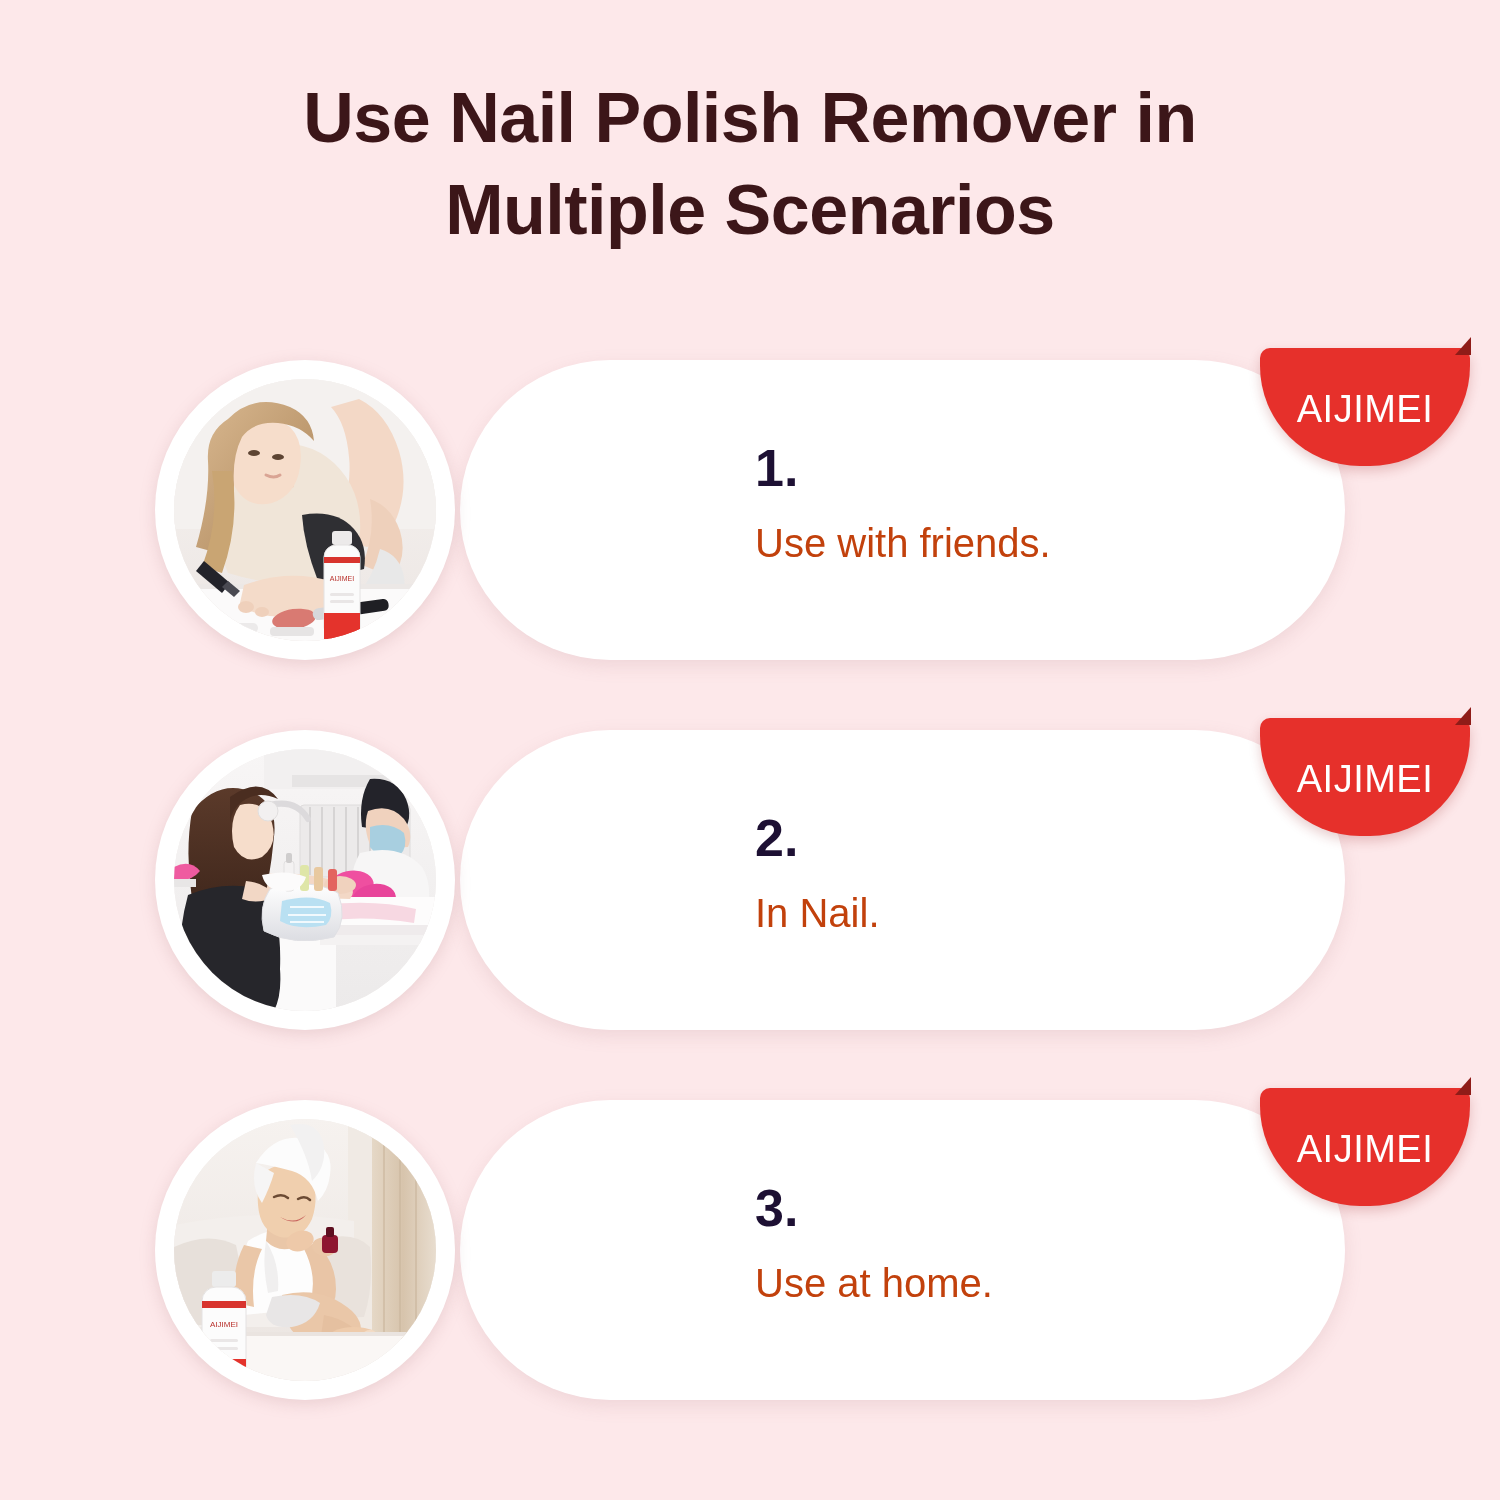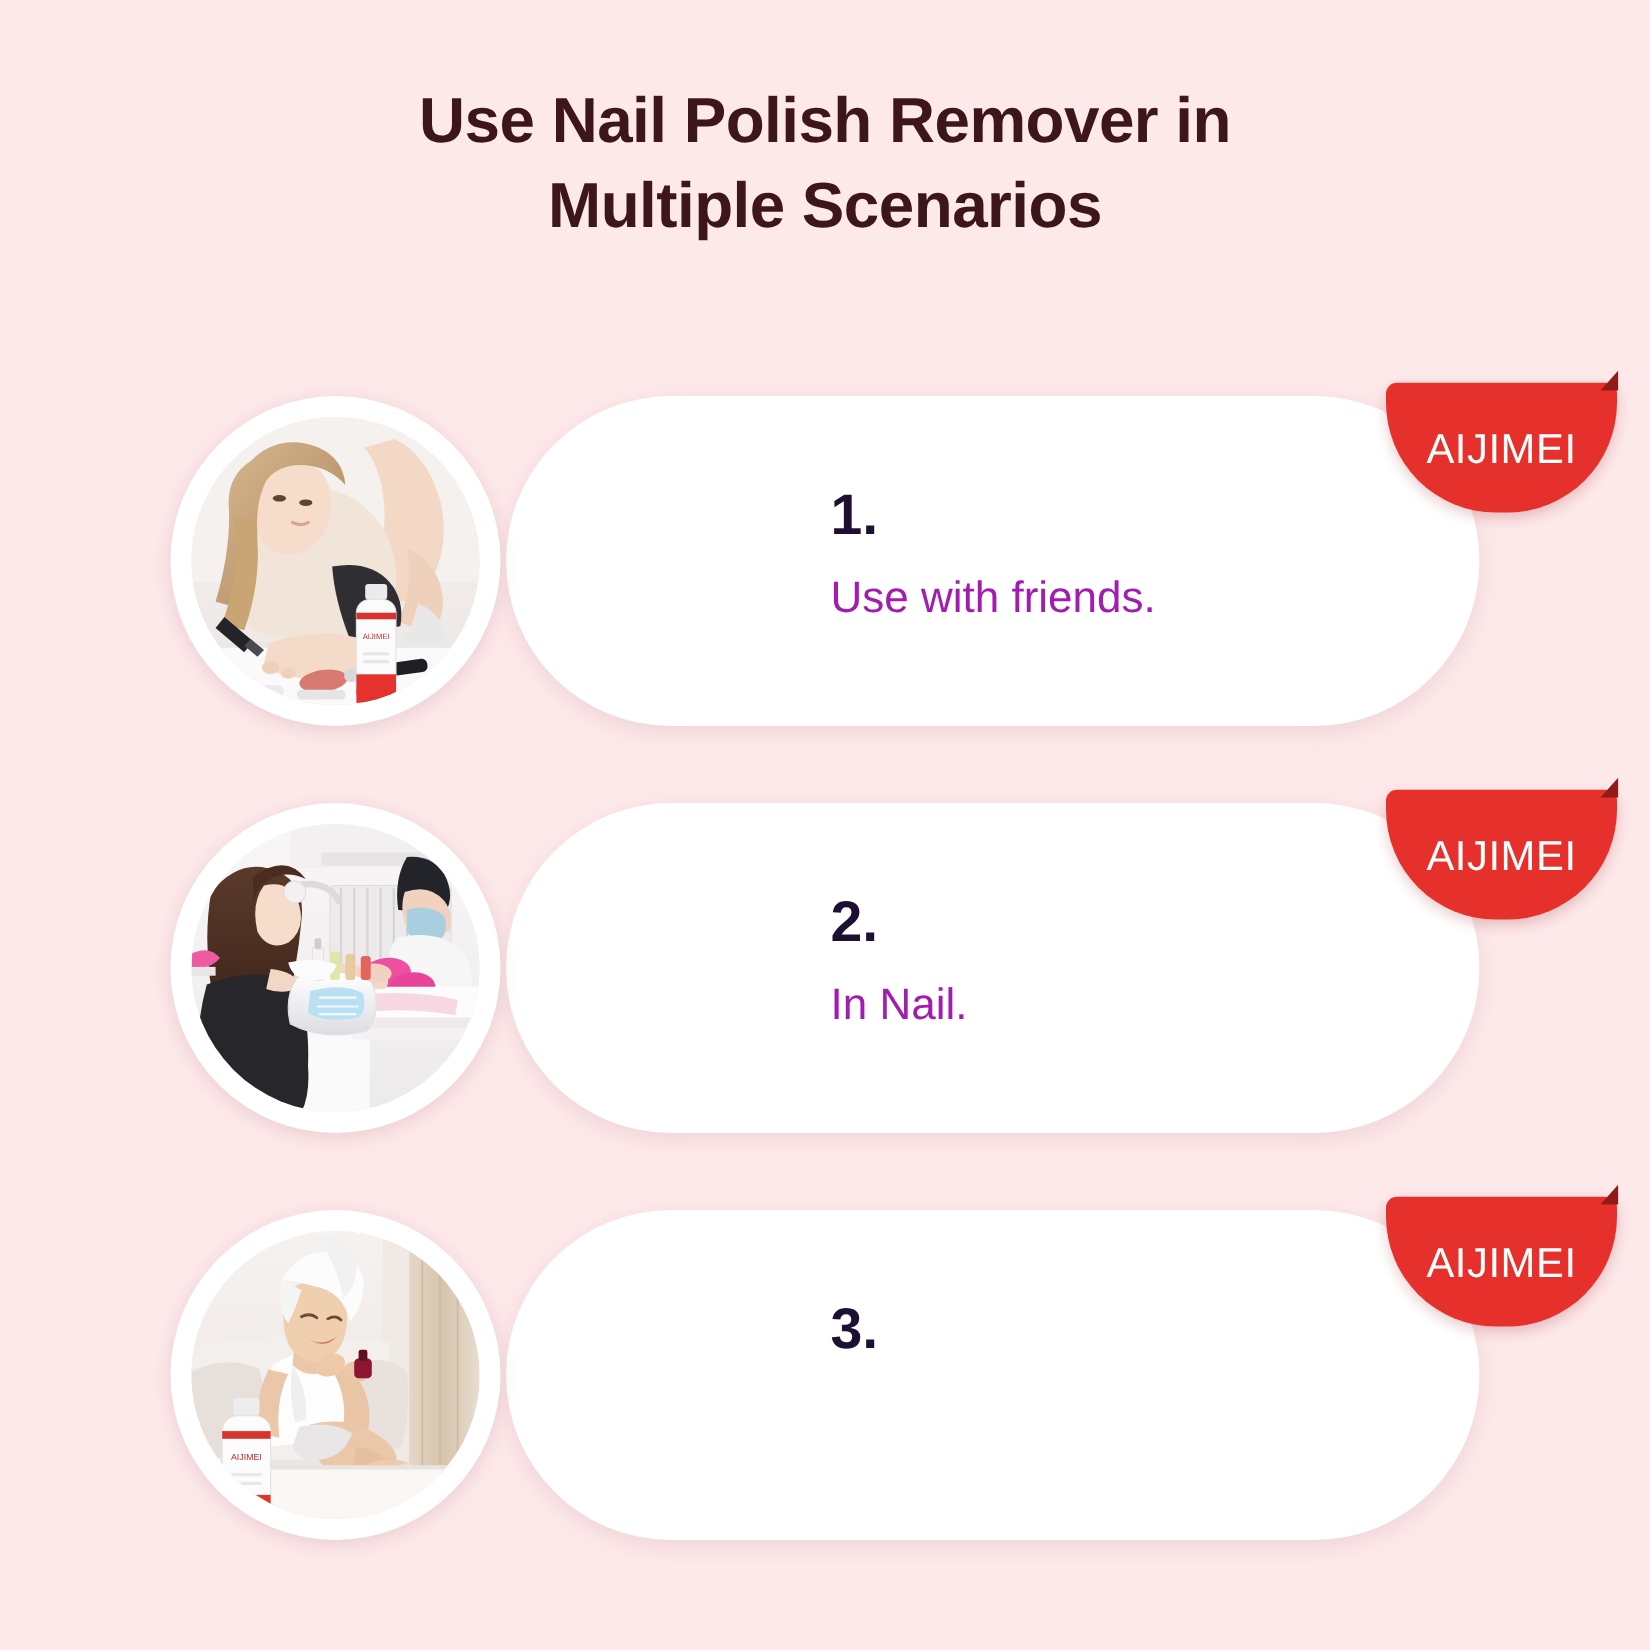--- a/index.html
+++ b/index.html
@@ -18,21 +18,21 @@
   
   .heading {
     position: absolute;
     left: 0;
     top: 72px;
     width: 1500px;
     text-align: center;
     color: #3c1619;
     font-family: "Liberation Sans", sans-serif;
     font-weight: bold;
-    font-size: 58px;
+    font-size: 70px;
     line-height: 1.32;
     letter-spacing: -0.5px;
     white-space: pre-line;
   }
 
   
   .rows {
     position: absolute;
     left: 0;
     top: 0;
@@ -74,21 +74,21 @@
     line-height: 1;
     color: #1d1033;
     letter-spacing: 0px;
   }
   .card-caption {
     margin-top: 26px;
     font-family: "Liberation Sans", sans-serif;
     font-weight: normal;
     font-size: 40px;
     line-height: 1.15;
-    color: #a21caf;
+    color: #c2410c;
   }
 
   
   .badge {
     position: absolute;
     left: 800px;          
     top: -12px;           
     width: 210px;
     height: 118px;
     background: #e6302b;
@@ -342,20 +342,21 @@
       </div>
     </div>
 
   </div>
 
   <div class="row row-3">
 
     <div class="card">
       <div class="card-text">
         <div class="card-num nosel">3.</div>
+        <div class="card-caption nosel">Use at home.</div>
       </div>
 
       <div class="badge">
         <div class="badge-fold"></div>
         <div class="badge-label nosel">AIJIMEI</div>
       </div>
     </div>
 
     <div class="photo">
       <div class="photo-inner">

